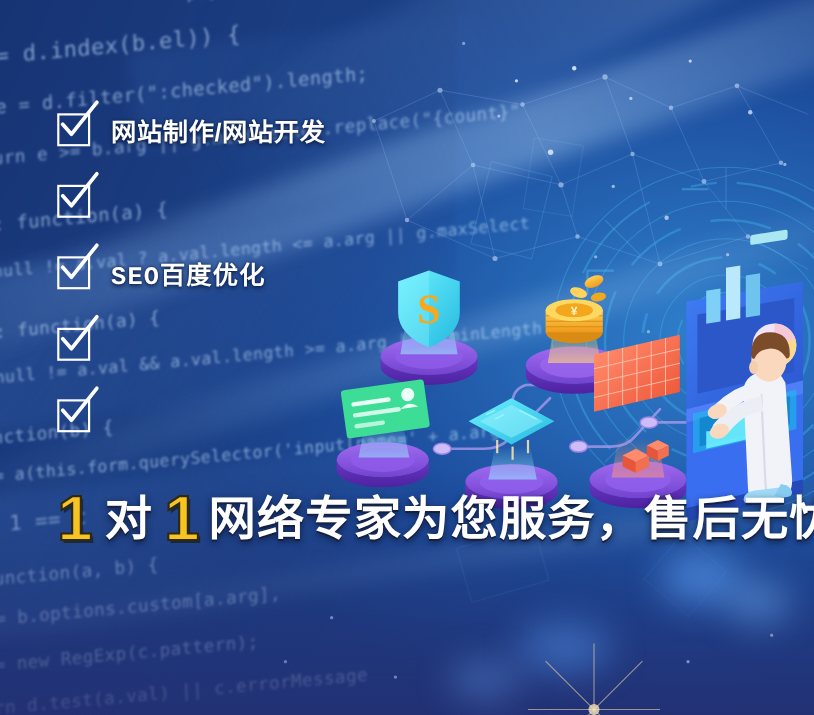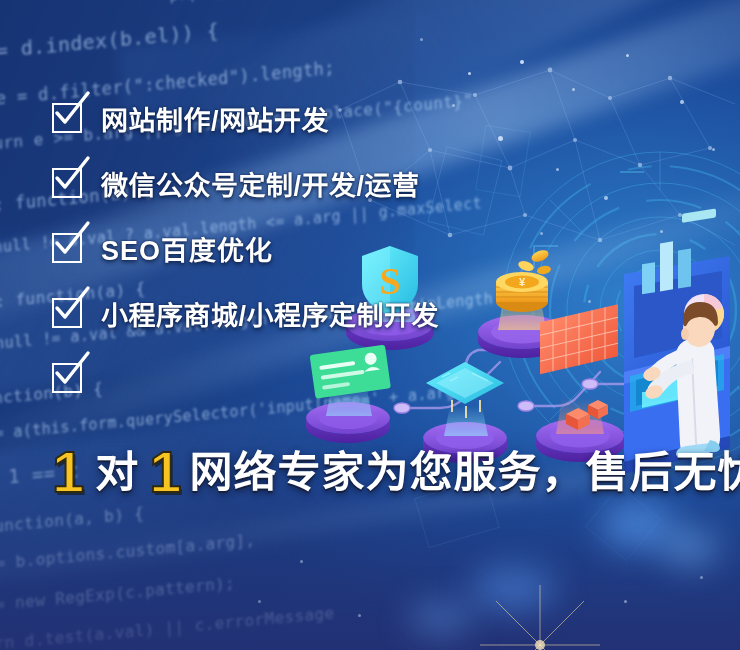--- a/index.html
+++ b/index.html
@@ -89,25 +89,25 @@
   .row{
     display:flex; align-items:center;
     height:40px; margin-bottom:25px;
   }
   .chk{
     position:relative; width:30px; height:30px; flex:0 0 30px;
     border:2.5px solid #ffffff; margin-right:19px;
   }
   .chk svg{ position:absolute; left:-2px; top:-12px; width:40px; height:40px; overflow:visible;}
   .row-label{
-    font-size:27px; font-weight:bold; color:#ffffff;
+    font-size:23px; font-weight:bold; color:#ffffff;
     letter-spacing:.5px; white-space:nowrap;
     text-shadow:0 2px 4px rgba(8,24,60,.85), 0 0 2px rgba(10,30,70,.9);
   }
-  .row.r3 .row-label{ letter-spacing:1px; }
+  .row.r3 .row-label{ letter-spacing:1px;font-family:Liberation Mono, monospace; }
 
   
   .headline{
     position:absolute; left:50px; top:443px;
     display:flex; align-items:center; white-space:nowrap;
   }
   .num{
     font-size:58px; font-weight:bold; color:#f7c424; line-height:1;
     -webkit-text-stroke:2px #2e2a10;
     text-shadow:2px 3px 0 rgba(20,18,6,.55);
@@ -480,39 +480,37 @@
       </span>
       <span class="row-label">网站制作/网站开发</span>
     </div>
 
     <div class="row r2">
       <span class="chk">
         <svg viewBox="0 0 40 40" xmlns="http://www.w3.org/2000/svg">
           <path d="M5 20 L13 29 L36 0" fill="none" stroke="#ffffff" stroke-width="3.4" stroke-linecap="round" stroke-linejoin="round"></path>
         </svg>
       </span>
-      <span class="row-label">微信公众号定制/开发/运营</span>
     </div>
 
     <div class="row r3">
       <span class="chk">
         <svg viewBox="0 0 40 40" xmlns="http://www.w3.org/2000/svg">
           <path d="M5 20 L13 29 L36 0" fill="none" stroke="#ffffff" stroke-width="3.4" stroke-linecap="round" stroke-linejoin="round"></path>
         </svg>
       </span>
       <span class="row-label">SEO百度优化</span>
     </div>
 
     <div class="row r4">
       <span class="chk">
         <svg viewBox="0 0 40 40" xmlns="http://www.w3.org/2000/svg">
           <path d="M5 20 L13 29 L36 0" fill="none" stroke="#ffffff" stroke-width="3.4" stroke-linecap="round" stroke-linejoin="round"></path>
         </svg>
       </span>
-      <span class="row-label">小程序商城/小程序定制开发</span>
     </div>
 
     <div class="row r5">
       <span class="chk">
         <svg viewBox="0 0 40 40" xmlns="http://www.w3.org/2000/svg">
           <path d="M5 20 L13 29 L36 0" fill="none" stroke="#ffffff" stroke-width="3.4" stroke-linecap="round" stroke-linejoin="round"></path>
         </svg>
       </span>
     </div>
 

